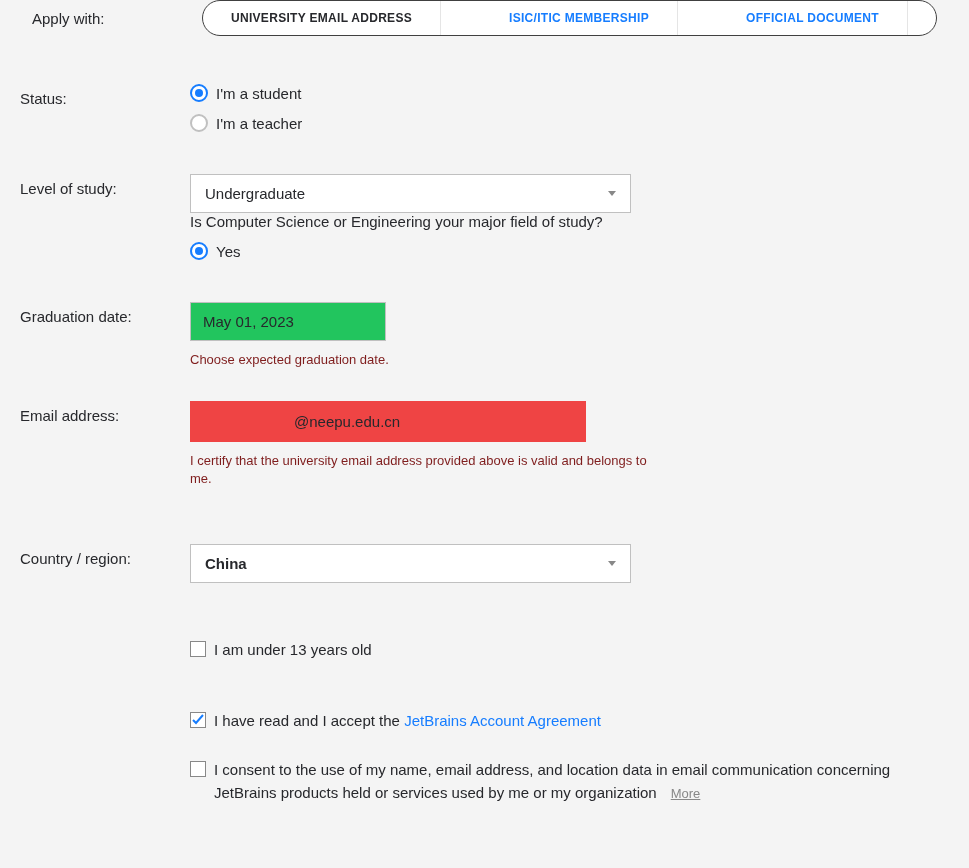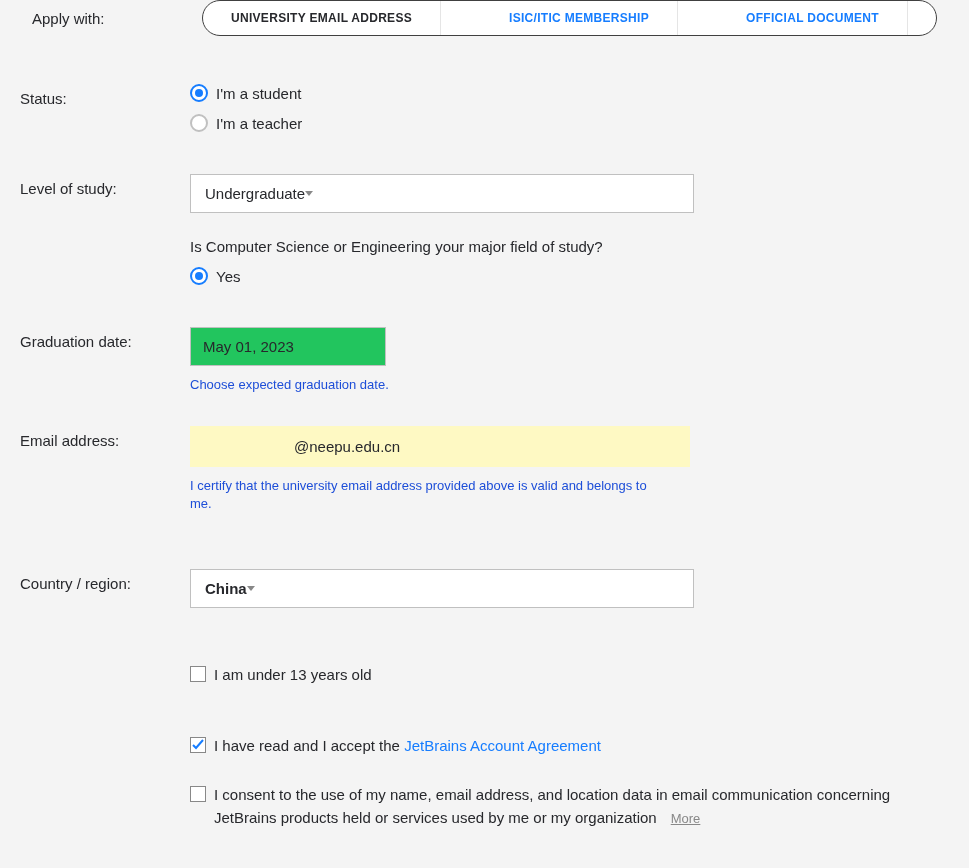--- a/index.html
+++ b/index.html
@@ -84,65 +84,64 @@
     .radio-outer.selected {
       border-color: #167dff;
     }
     .radio-inner {
       width: 8px;
       height: 8px;
       border-radius: 50%;
       background: #167dff;
     }
     .select-box {
-      width: 504px;
+      width: 441px;
       border: 1px solid #c0c0c0;
       background: #fff;
       padding: 10px 14px;
       display: flex;
-      justify-content: flex-start;
+      justify-content: space-between;
       align-items: center;
       cursor: pointer;
       color: #27282c;
     }
     .select-box.bold-text {
       font-weight: 700;
     }
     .select-arrow {
       width: 0;
       height: 0;
       border-left: 4px solid transparent;
       border-right: 4px solid transparent;
       border-top: 5px solid #888;
     }
     .question-block {
-      margin-top: 25px;
     }
     .question-text {
       margin-bottom: 12px;
       color: #27282c;
     }
     .date-input {
       width: 196px;
       border: 1px solid #c0c0c0;
       background: #22c55e;
       padding: 10px 12px;
       color: #27282c;
     }
     .hint-text {
       font-size: 13px;
-      color: #1d4ed8;
+      color: #7f1d1d;
       margin-top: 10px;
       max-width: 480px;
       line-height: 1.4;
     }
     .email-input {
-      width: 500px;
+      width: 396px;
       border: none;
-      background: #fef9c3;
+      background: #ef4444;
       padding: 12px 12px;
       color: #27282c;
     }
     .email-text {
       padding-left: 92px;
     }
     .checkbox-row {
       display: flex;
       align-items: flex-start;
       margin-bottom: 22px;

